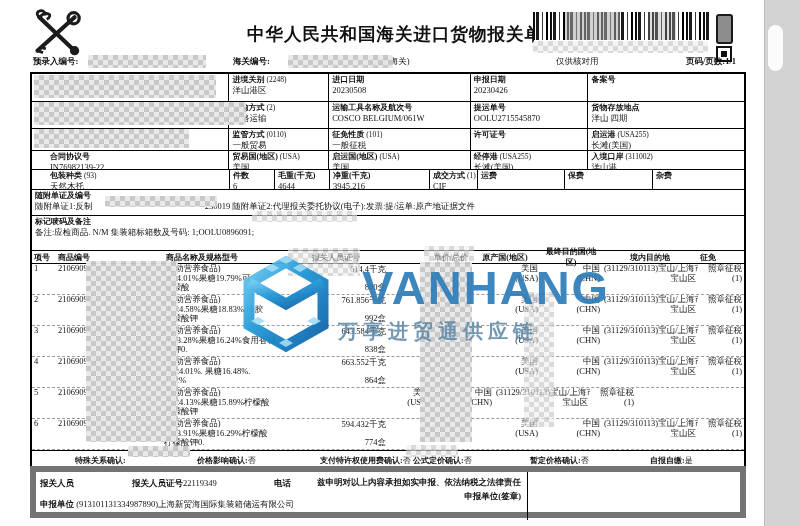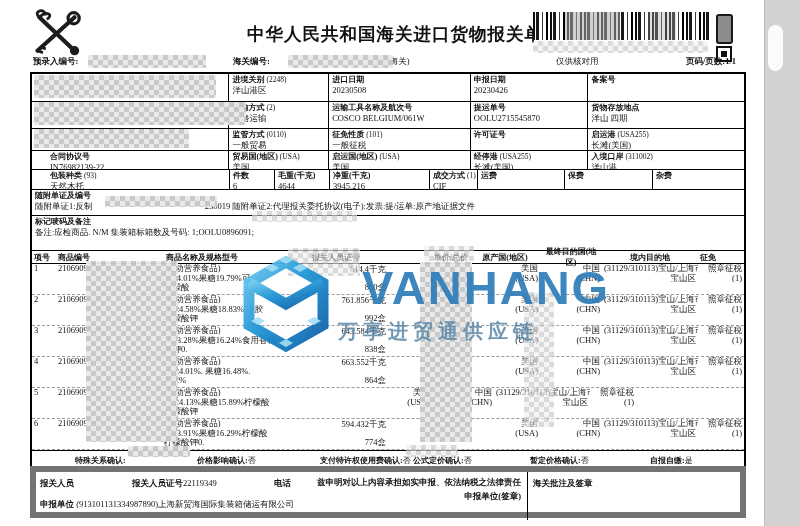--- a/index.html
+++ b/index.html
@@ -440,23 +440,20 @@
   </div>
 
   <div class="ftable">
     <div class="fleft">
       <span class="fitem fb" style="left:4px;top:6px;">报关人员</span>
       <span class="fitem" style="left:96px;top:6px;"><b>报关人员证号</b><span>22119349</span></span>
       <span class="fitem fb" style="left:238px;top:6px;">电话</span>
       <span class="fitem fb" style="right:6px;top:5px;margin-left:16px;">兹申明对以上内容承担如实申报、依法纳税之法律责任</span>
       <span class="fitem fb" style="right:6px;top:19px;">申报单位(签章)</span>
       <span class="fitem" style="left:4px;top:27px;"><b>申报单位</b> <span>(913101131334987890)上海新贸海国际集装箱储运有限公司</span></span>
-    </div>
-    <div class="fright">
-      <span class="fitem fb" style="left:6px;top:6px;">海关批注及签章</span>
     </div>
   </div>
 
   <svg class="wm wm-cube" width="88" height="98" viewBox="0 0 88 98">
     <defs>
       <linearGradient id="cg" x1="0" y1="0" x2="1" y2="1">
         <stop offset="0" stop-color="#6cc9f0"></stop>
           <stop offset="0.45" stop-color="#2196d6"></stop>
           <stop offset="1" stop-color="#0d5fa6"></stop>
       </linearGradient>

